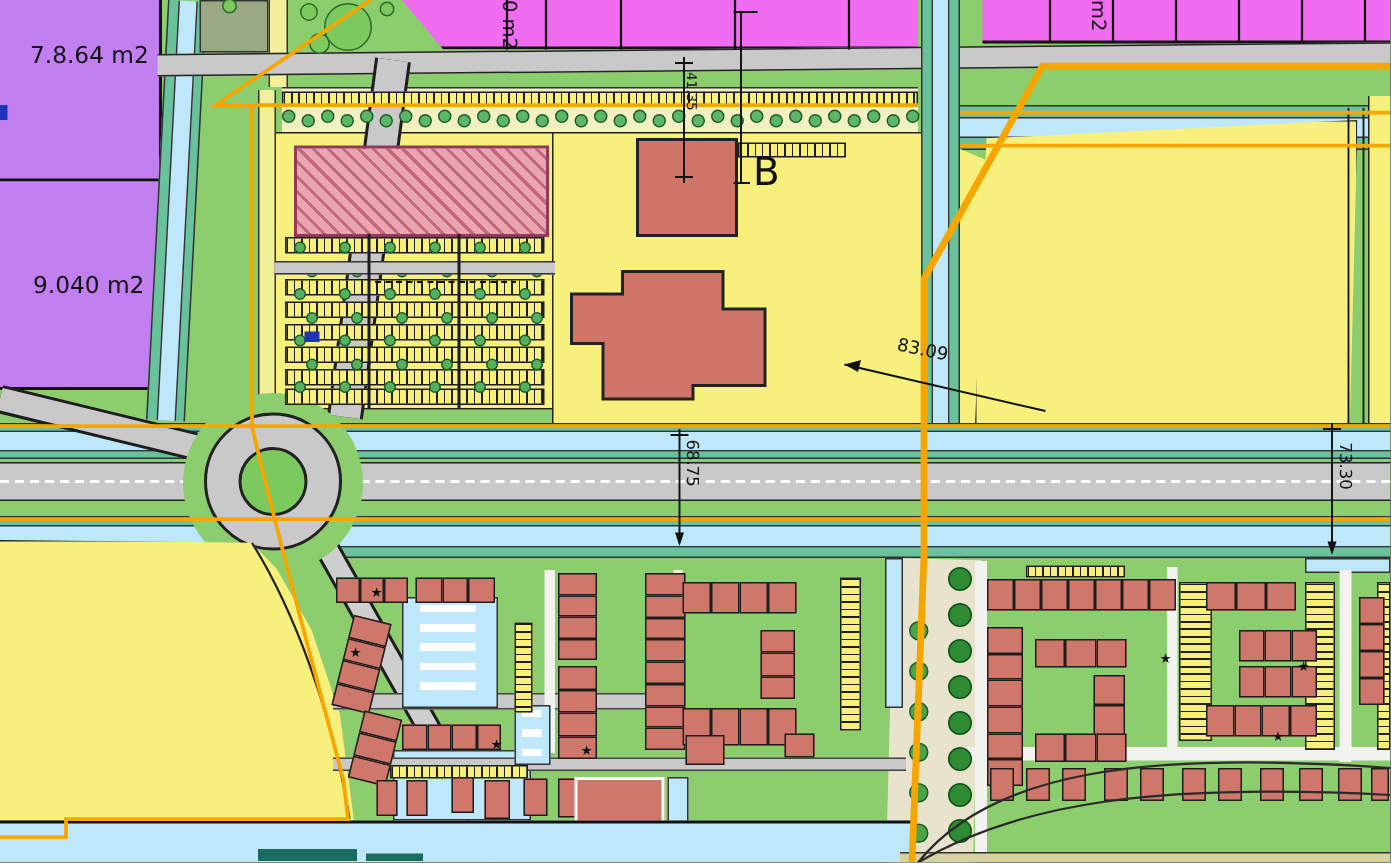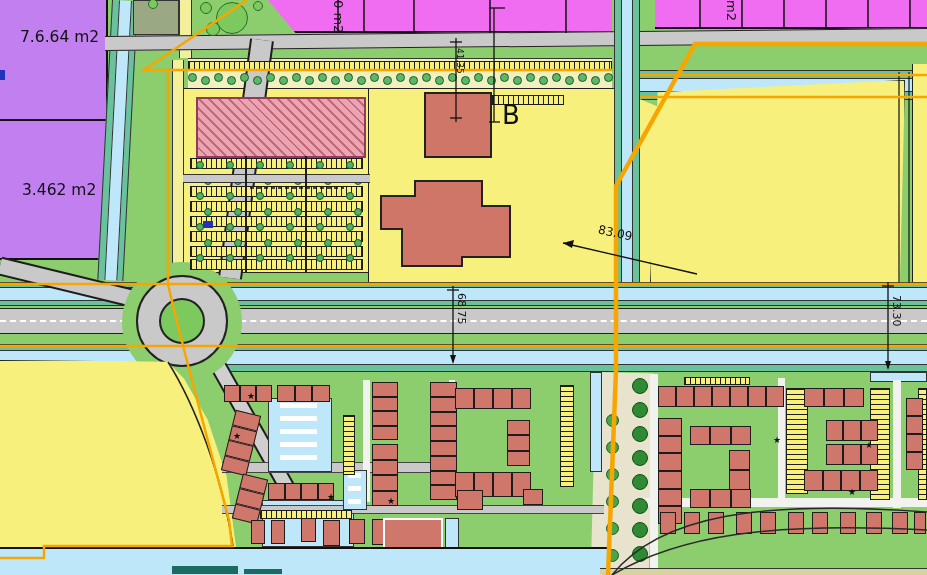--- a/index.html
+++ b/index.html
@@ -442,22 +442,22 @@
       <path d="M563,243 L697,274"></path>
       <path d="M250,188 H344" stroke-dasharray="4 3"></path>
     </g>
     <g fill="#111" stroke="none">
       <polygon points="450,355 456,355 453,364"></polygon>
       <polygon points="885,361 891,361 888,370"></polygon>
       <polygon points="563,243 574,240 572,248"></polygon>
     </g>
   </svg>
 
-  <div class="lbl" style="left:20px;top:28px;font-size:15.5px;">7.6.64 m2</div>
-  <div class="lbl" style="left:22px;top:181px;font-size:15.5px;">3.462 m2</div>
+  <div class="lbl" style="left:20px;top:28px;font-size:15.5px;">7.8.64 m2</div>
+  <div class="lbl" style="left:22px;top:181px;font-size:15.5px;">9.040 m2</div>
   <div class="lbl" style="left:502px;top:100px;font-size:26px;">B</div>
   <div class="lbl vtext" style="left:331px;top:0;font-size:13px;">0 m2</div>
   <div class="lbl vtext" style="left:724px;top:0;font-size:13px;">m2</div>
   <div class="lbl vtext" style="left:455px;top:48px;font-size:9px;">41.35</div>
   <div class="lbl vtext" style="left:455px;top:293px;font-size:11px;">68.75</div>
   <div class="lbl vtext" style="left:890px;top:295px;font-size:11px;">73.30</div>
   <div class="lbl" style="left:598px;top:226px;font-size:12px;transform:rotate(12deg);">83.09</div>
 
 </div>
 

